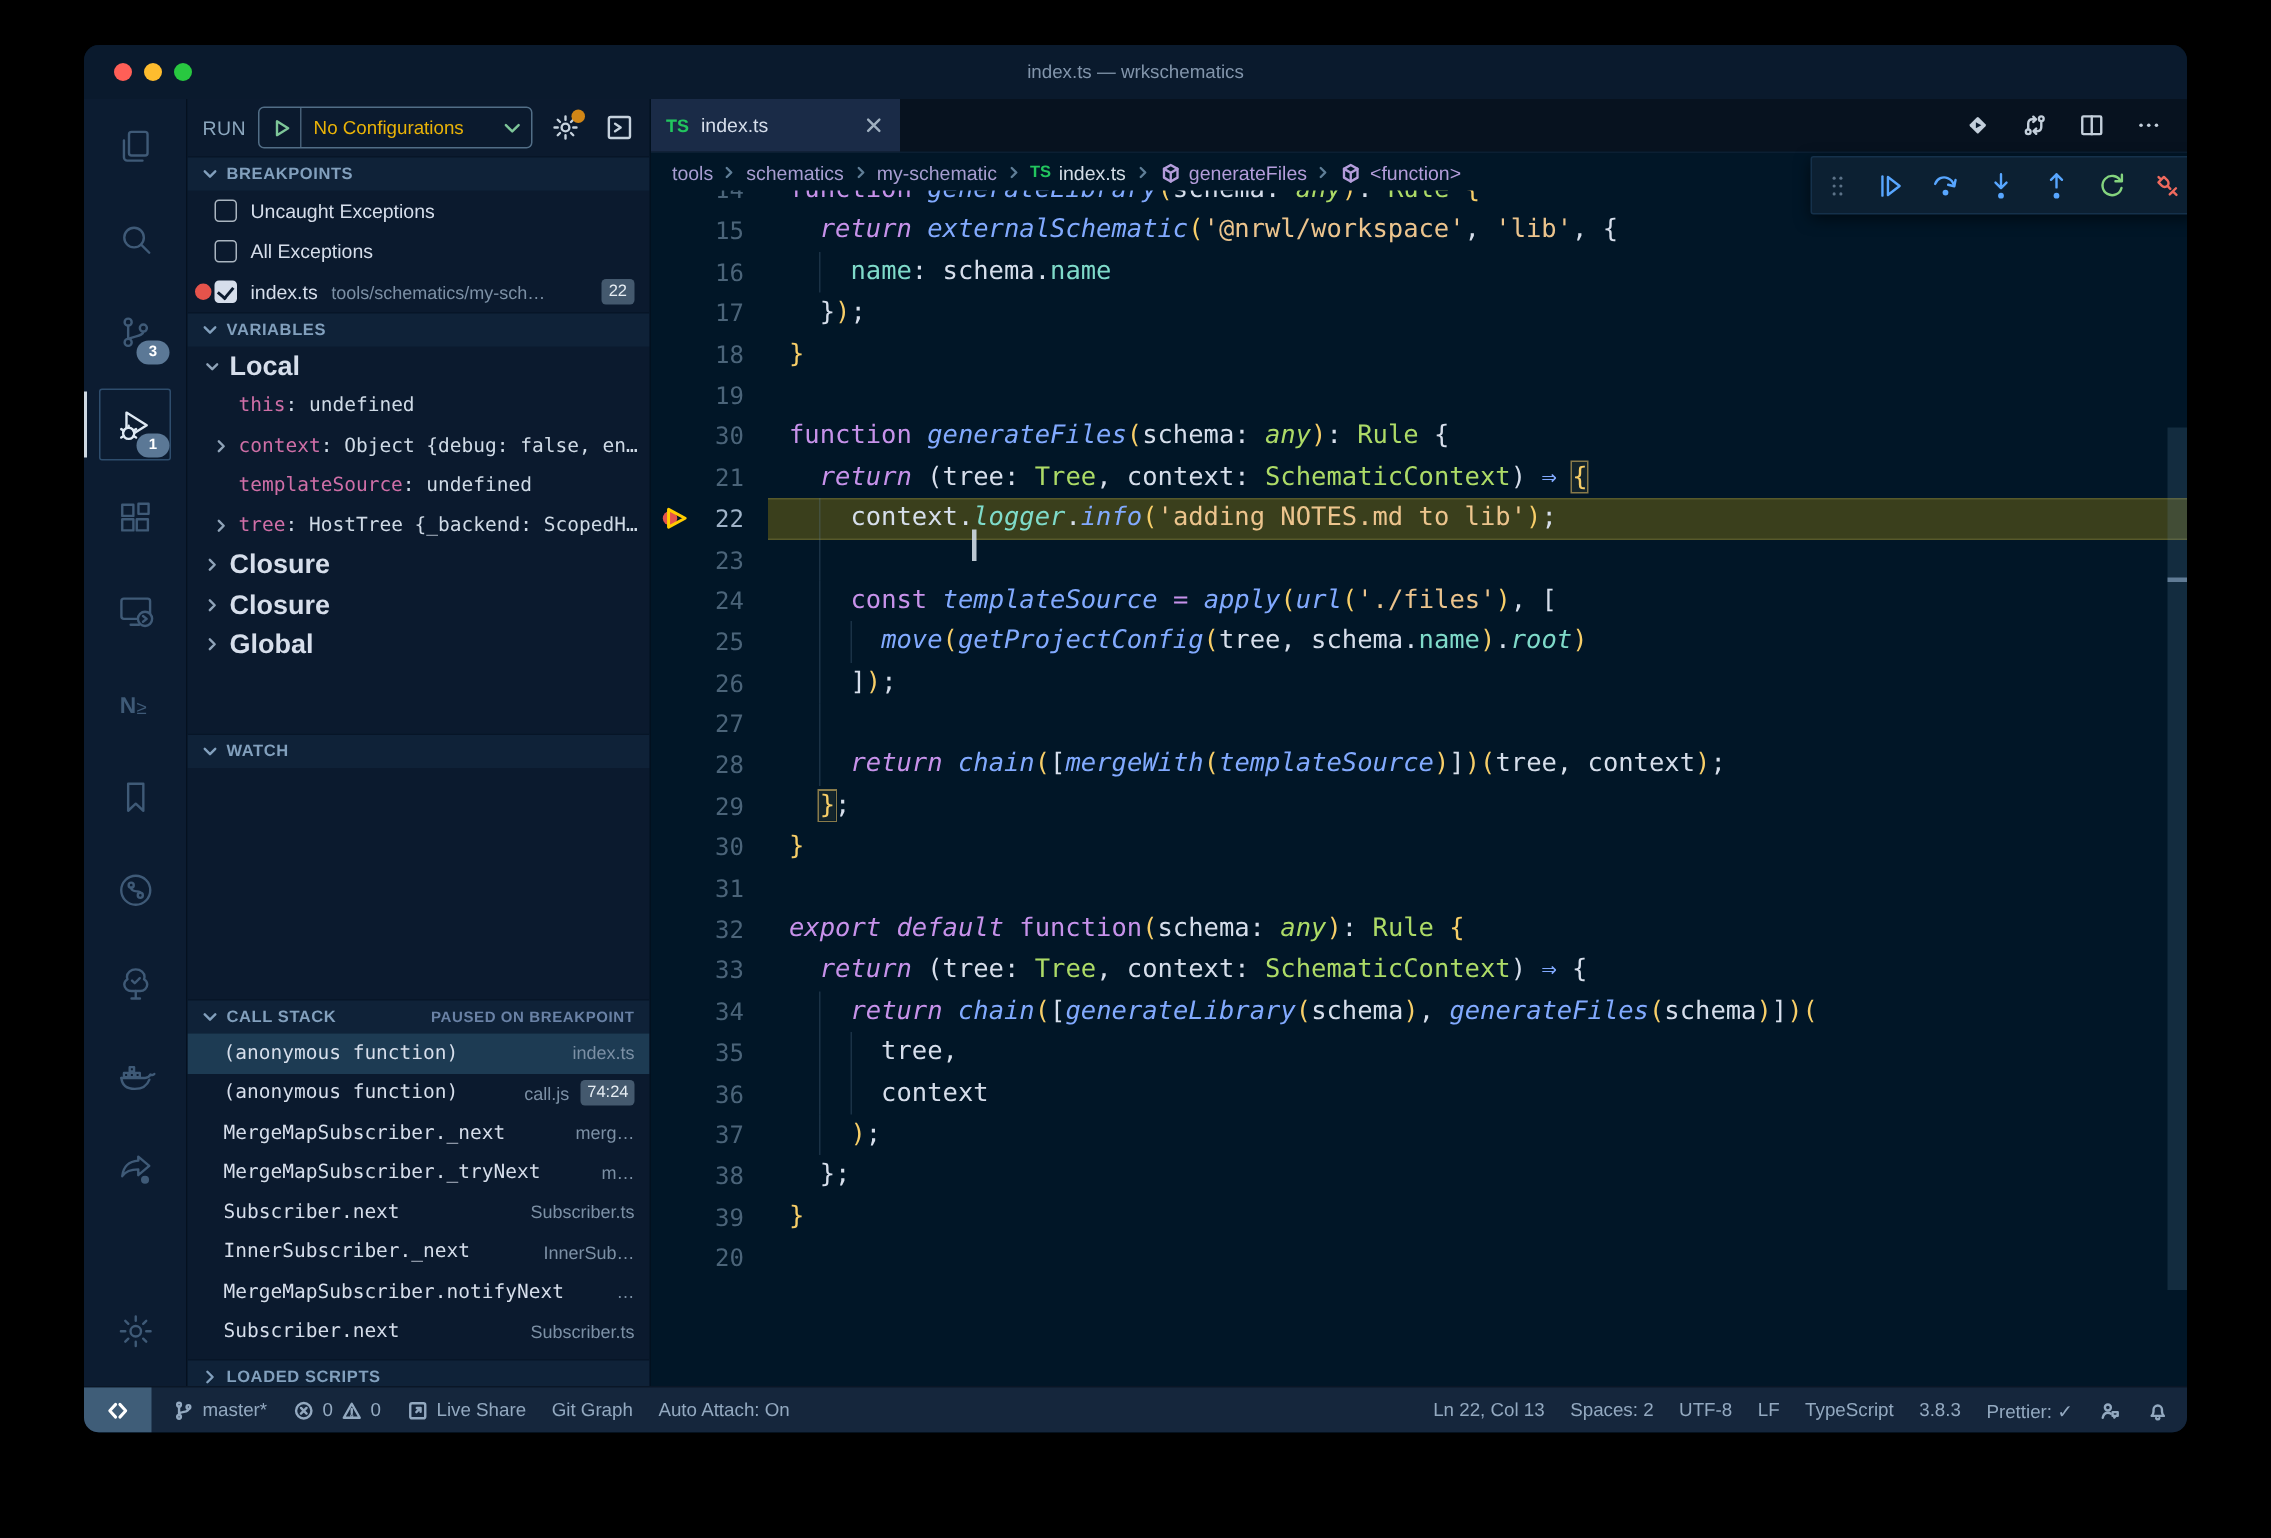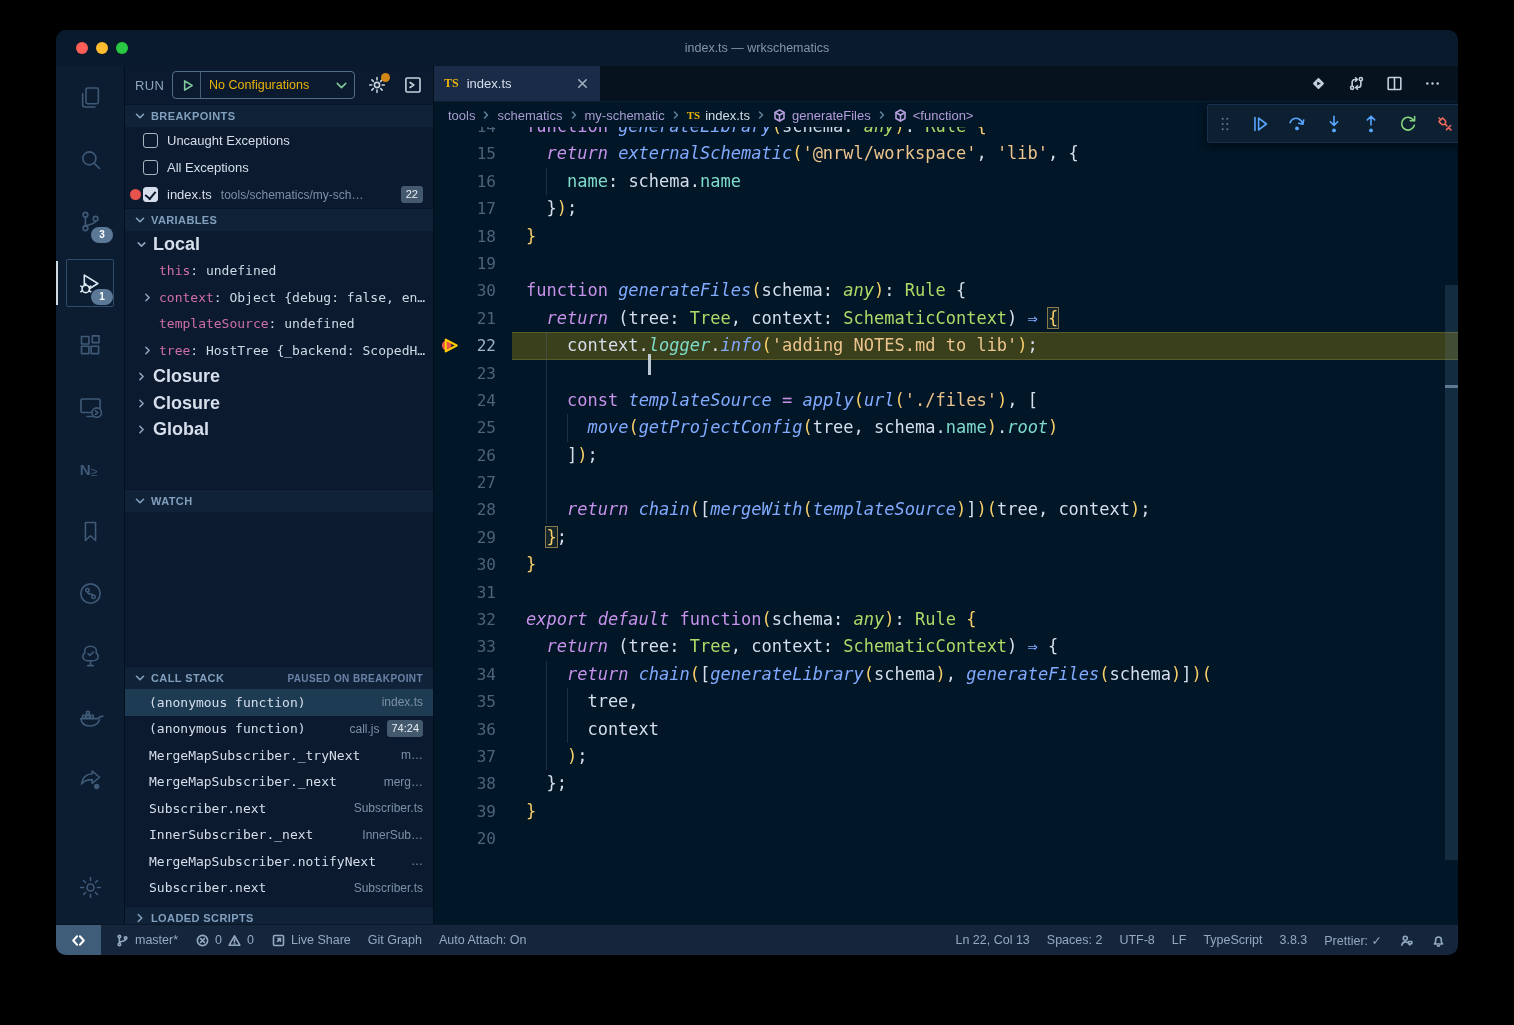--- a/index.html
+++ b/index.html
@@ -64,21 +64,21 @@
   
   .cs-row{height:26.5px;flex:0 0 26.5px;display:flex;align-items:center;padding:0 10px 0 24px;font-family:"DejaVu Sans Mono",monospace;font-size:13px;}
   .cs-row.selected{background:#1d3b53;}
   .cs-name{color:#d6deeb;white-space:nowrap;overflow:hidden;text-overflow:ellipsis;}
   .cs-file{margin-left:auto;padding-left:10px;color:#7c90a5;font-family:"Liberation Sans",sans-serif;font-size:12px;flex:0 0 auto;}
   .cs-badge{background:#44596e;color:#e6edf3;font-size:11px;line-height:17px;padding:0 4px;border-radius:3px;margin-left:8px;font-family:"Liberation Sans",sans-serif;}
   
   .editor{flex:1;position:relative;background:#011627;min-width:0;}
   .tabbar{height:35px;background:#07121f;display:flex;align-items:stretch;border-bottom:1px solid #0b1f33;}
   .tab{width:146px;flex:0 0 146px;background:#1a2b47;display:flex;align-items:center;padding:0 10px;gap:8px;color:#d6deeb;font-size:13px;}
-  .ts-badge{color:#eab308;font-weight:700;font-size:12px;font-family:Liberation Serif, serif;}
+  .ts-badge{color:#22c55e;font-weight:700;font-size:12px;}
   .tab-label{flex:1;}
   .tab-close{width:15px;height:15px;color:#9fb0c0;}
   .tab-actions{margin-left:auto;display:flex;align-items:center;gap:19px;padding-right:16px;color:#c3cfdb;}
   .tab-actions .icon{width:19px;height:19px;}
   .breadcrumbs{height:26px;display:flex;align-items:center;padding-left:14px;font-size:13px;background:#011627;gap:5px;white-space:nowrap;}
   .crumb{color:#a79dd1;display:flex;align-items:center;gap:5px;}
   .crumb.file{color:#d2dce6;}
   .crumb.symbol{color:#b49ddb;}
   .crumb .icon{width:15px;height:15px;color:#b49ddb;}
   .crumb .ts-badge{font-size:11px;}
@@ -422,26 +422,26 @@
             <div class="cs-row selected">
               <span class="cs-name">(anonymous function)</span>
               <span class="cs-file">index.ts</span>
             </div>
             <div class="cs-row">
               <span class="cs-name">(anonymous function)</span>
               <span class="cs-file">call.js</span>
               <span class="cs-badge">74:24</span>
             </div>
             <div class="cs-row">
+              <span class="cs-name">MergeMapSubscriber._next</span>
+              <span class="cs-file">merg…</span>
+            </div>
+            <div class="cs-row">
               <span class="cs-name">MergeMapSubscriber._tryNext</span>
               <span class="cs-file">m…</span>
-            </div>
-            <div class="cs-row">
-              <span class="cs-name">MergeMapSubscriber._next</span>
-              <span class="cs-file">merg…</span>
             </div>
             <div class="cs-row">
               <span class="cs-name">Subscriber.next</span>
               <span class="cs-file">Subscriber.ts</span>
             </div>
             <div class="cs-row">
               <span class="cs-name">InnerSubscriber._next</span>
               <span class="cs-file">InnerSub…</span>
             </div>
             <div class="cs-row">

